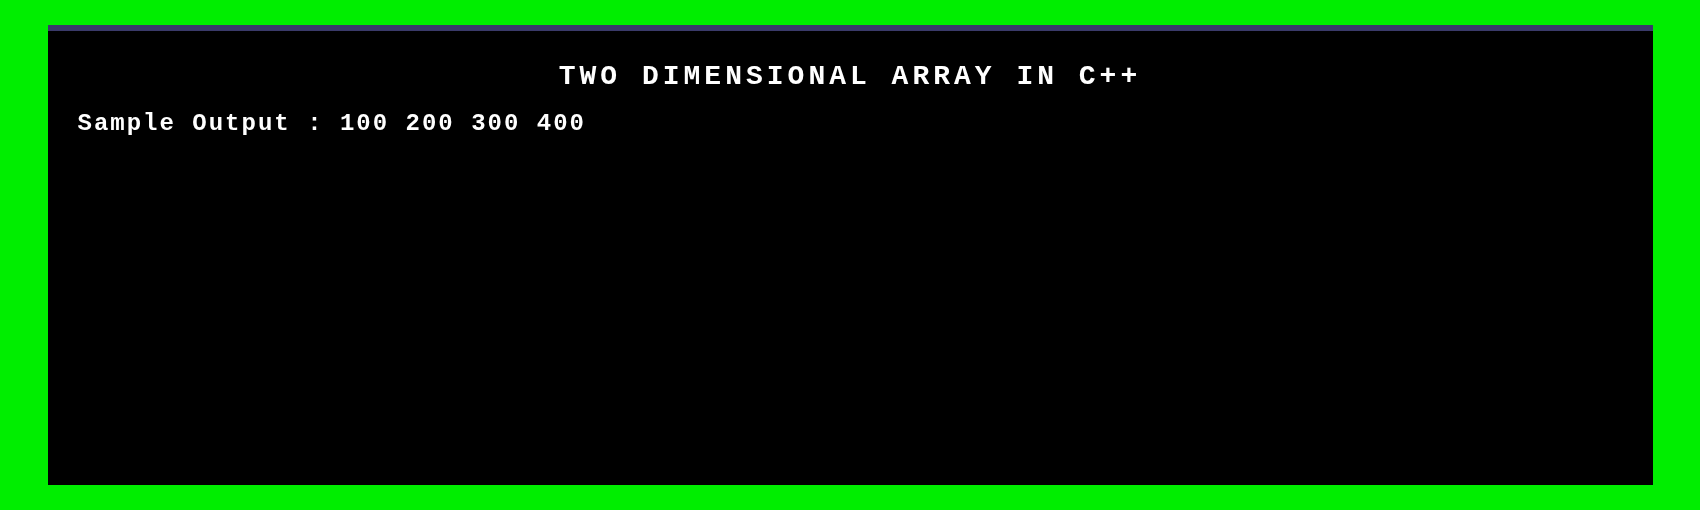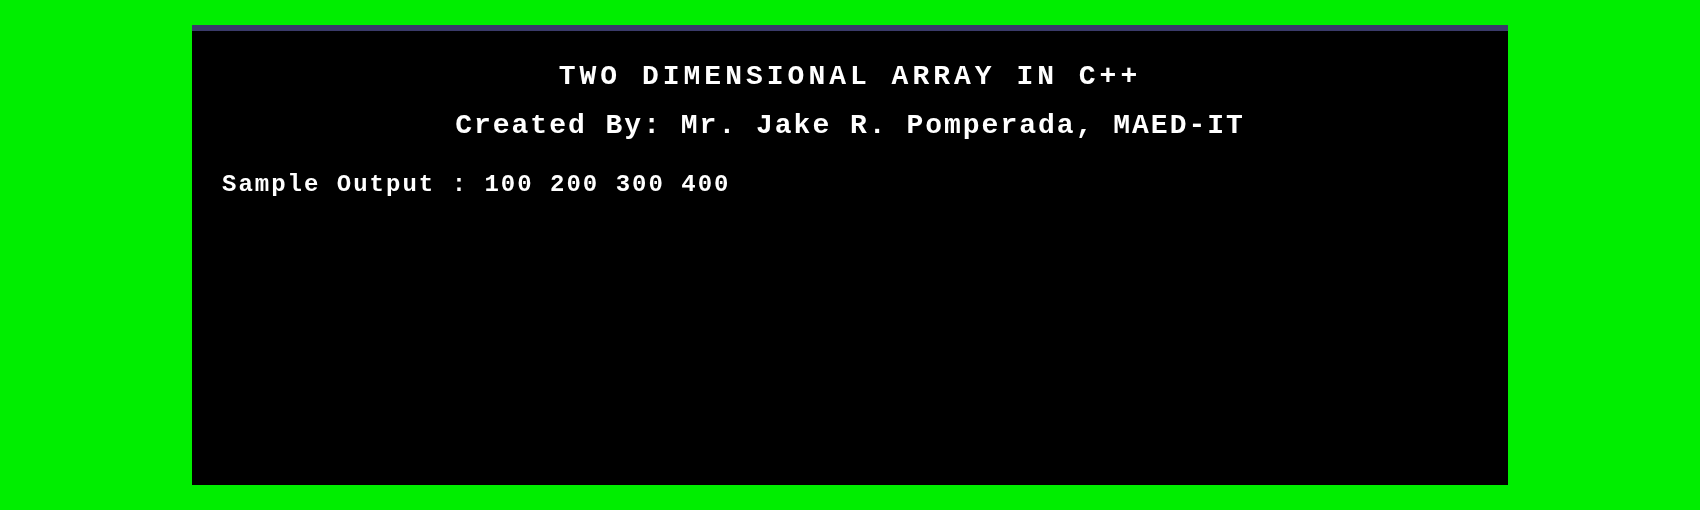--- a/index.html
+++ b/index.html
@@ -12,21 +12,21 @@
       width: 1700px;
       height: 510px;
       background-color: #00ee00;
       display: flex;
       align-items: center;
       justify-content: center;
       overflow: hidden;
     }
 
     .terminal-window {
-      width: 1316px;
+      width: 1605px;
       height: 460px;
       background-color: #000000;
       border-top: 6px solid #3a3a6a;
       display: flex;
       flex-direction: column;
       justify-content: flex-start;
       padding: 20px 30px 20px 30px;
       position: relative;
     }
 
@@ -73,16 +73,15 @@
       vertical-align: middle;
       margin-left: 4px;
     }
   </style>
 </head>
 <body>
 
 <div class="terminal-window">
   <div class="terminal-content">
     <div class="line-title">TWO DIMENSIONAL ARRAY IN C++</div>
-    <div class="line-author">Created By: Mr. Jake R. Pomperada, MAED-IT</div>
     <div class="line-output">Sample Output : 100  200  300  400</div>
   </div>
 </div>
 
 </body></html>

